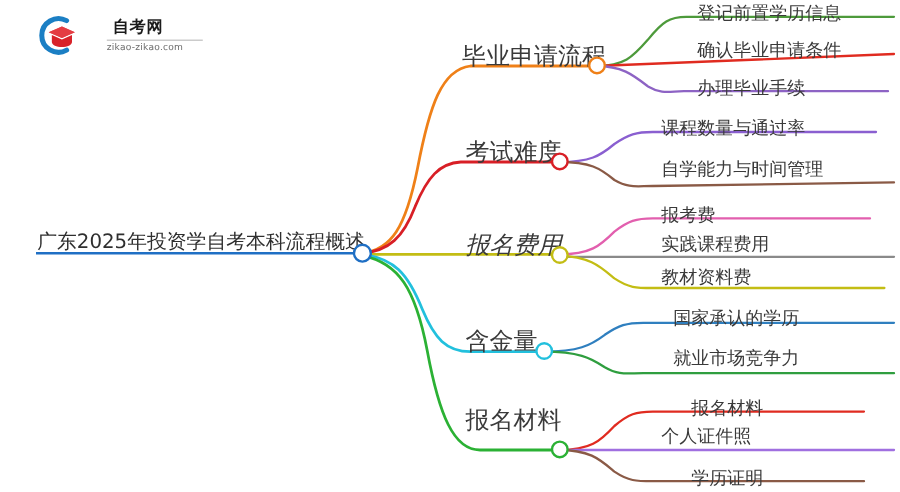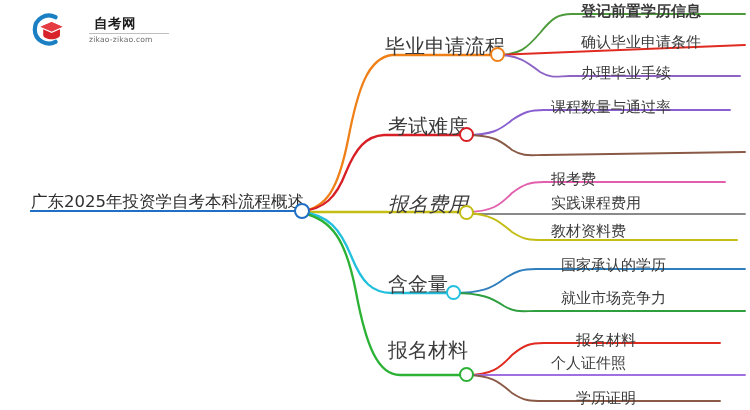--- a/index.html
+++ b/index.html
@@ -152,28 +152,29 @@
     <path id="w-b4c1" d="M466,375 L745,375" fill="none" stroke="#a06fe0" stroke-width="1.9" stroke-linecap="round"></path>
     <path id="w-b4c2" d="M466,375 C492,375 500,383 512,393 C524,401 530,401 544,401 L720,401" fill="none" stroke="#8a5a46" stroke-width="1.9" stroke-linecap="round"></path>
   </svg>
 
   <div class="node-label root-label" style="left:31px; top:194px;">广东2025年投资学自考本科流程概述</div>
   <div class="node-dot" style="left:294px; top:203px; width:16px; height:16px; border:2.2px solid #1f6fc4;"></div>
 
   <div class="node-label branch-label" style="left:385px; top:36px;">毕业申请流程</div>
   <div class="node-dot" style="left:490px; top:47px; width:15px; height:15px; border:2.1px solid #ef8018;"></div>
 
-  <div class="node-label leaf-label" style="left:581px; top:4px;font-weight:bold;">登记前置学历信息</div>
+  <div class="node-label leaf-label" style="left:581px; top:4px;">登记前置学历信息</div>
   <div class="node-label leaf-label" style="left:581px; top:35px;">确认毕业申请条件</div>
   <div class="node-label leaf-label" style="left:581px; top:66px;">办理毕业手续</div>
 
   <div class="node-label branch-label" style="left:388px; top:116px;">考试难度</div>
   <div class="node-dot" style="left:459px; top:127px; width:15px; height:15px; border:2.1px solid #d81f26;"></div>
 
   <div class="node-label leaf-label" style="left:551px; top:100px;">课程数量与通过率</div>
+  <div class="node-label leaf-label" style="left:551px; top:134px;">自学能力与时间管理</div>
 
   <div class="node-label branch-label" style="left:388px; top:194px;font-style:italic;">报名费用</div>
   <div class="node-dot" style="left:459px; top:205px; width:15px; height:15px; border:2.1px solid #c3bd14;"></div>
 
   <div class="node-label leaf-label" style="left:551px; top:172px;">报考费</div>
   <div class="node-label leaf-label" style="left:551px; top:196px;">实践课程费用</div>
   <div class="node-label leaf-label" style="left:551px; top:224px;">教材资料费</div>
 
   <div class="node-label branch-label" style="left:388px; top:274px;">含金量</div>
   <div class="node-dot" style="left:446px; top:285px; width:15px; height:15px; border:2.1px solid #22c0dd;"></div>

